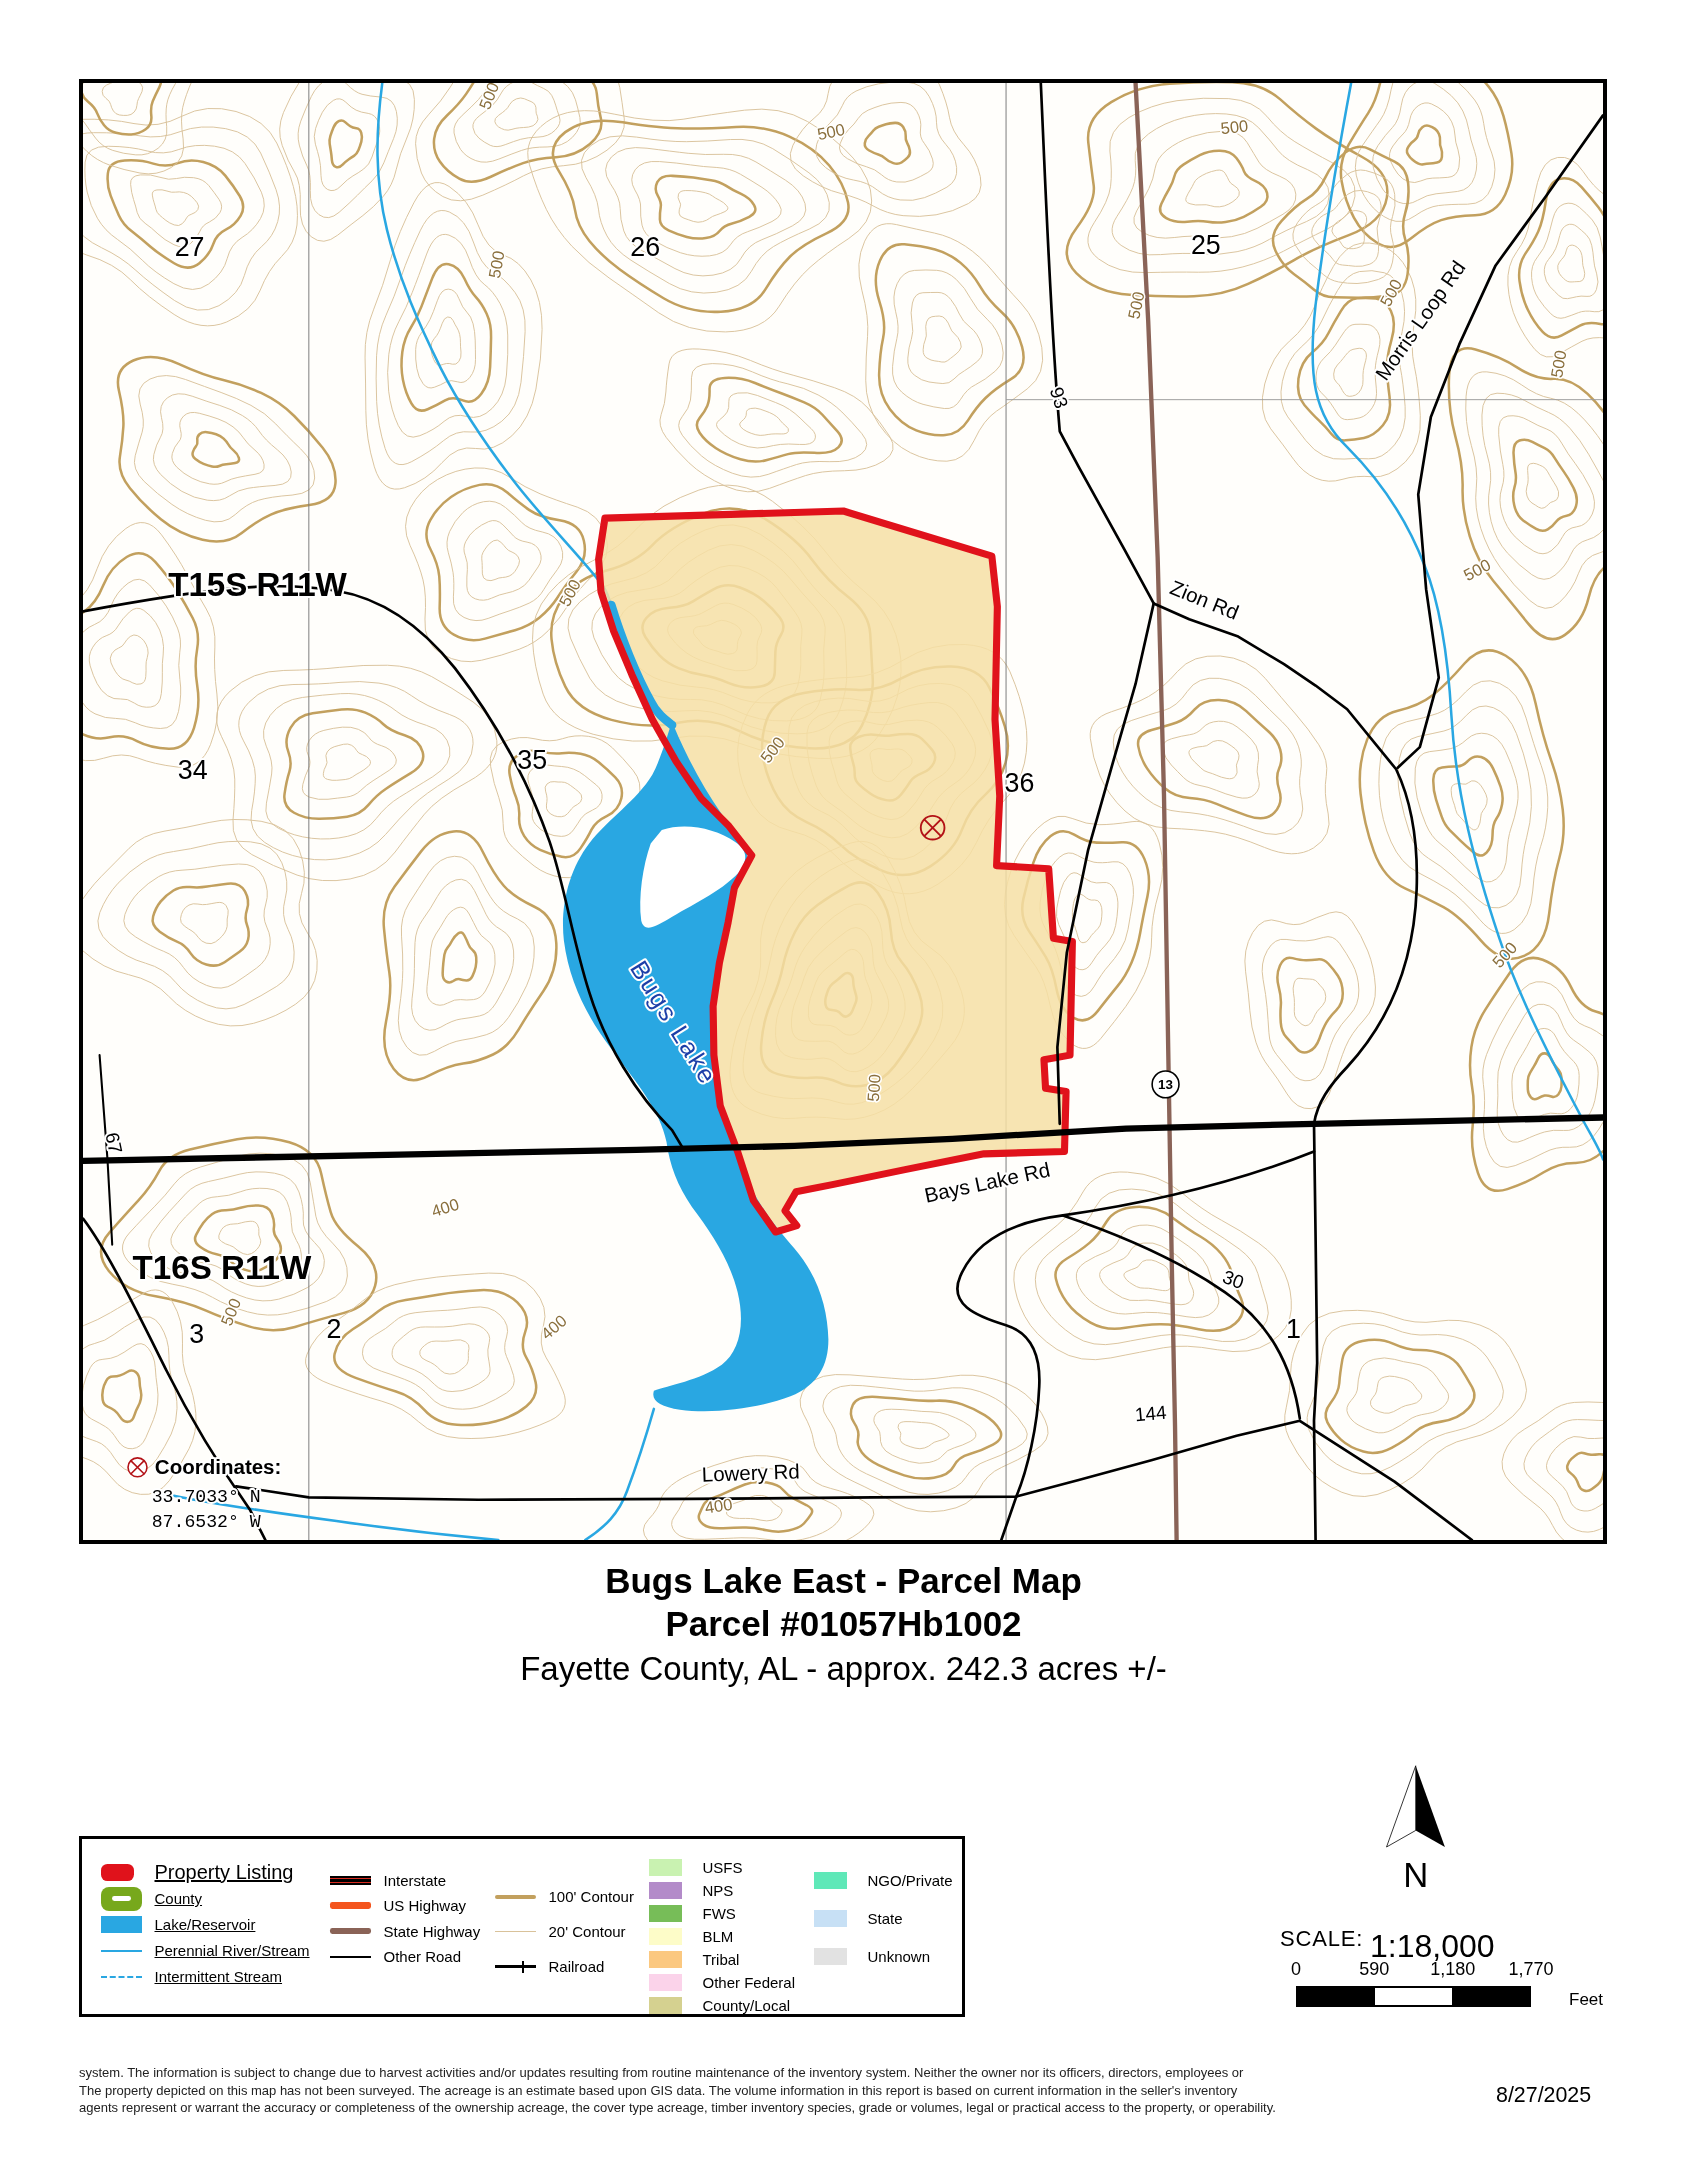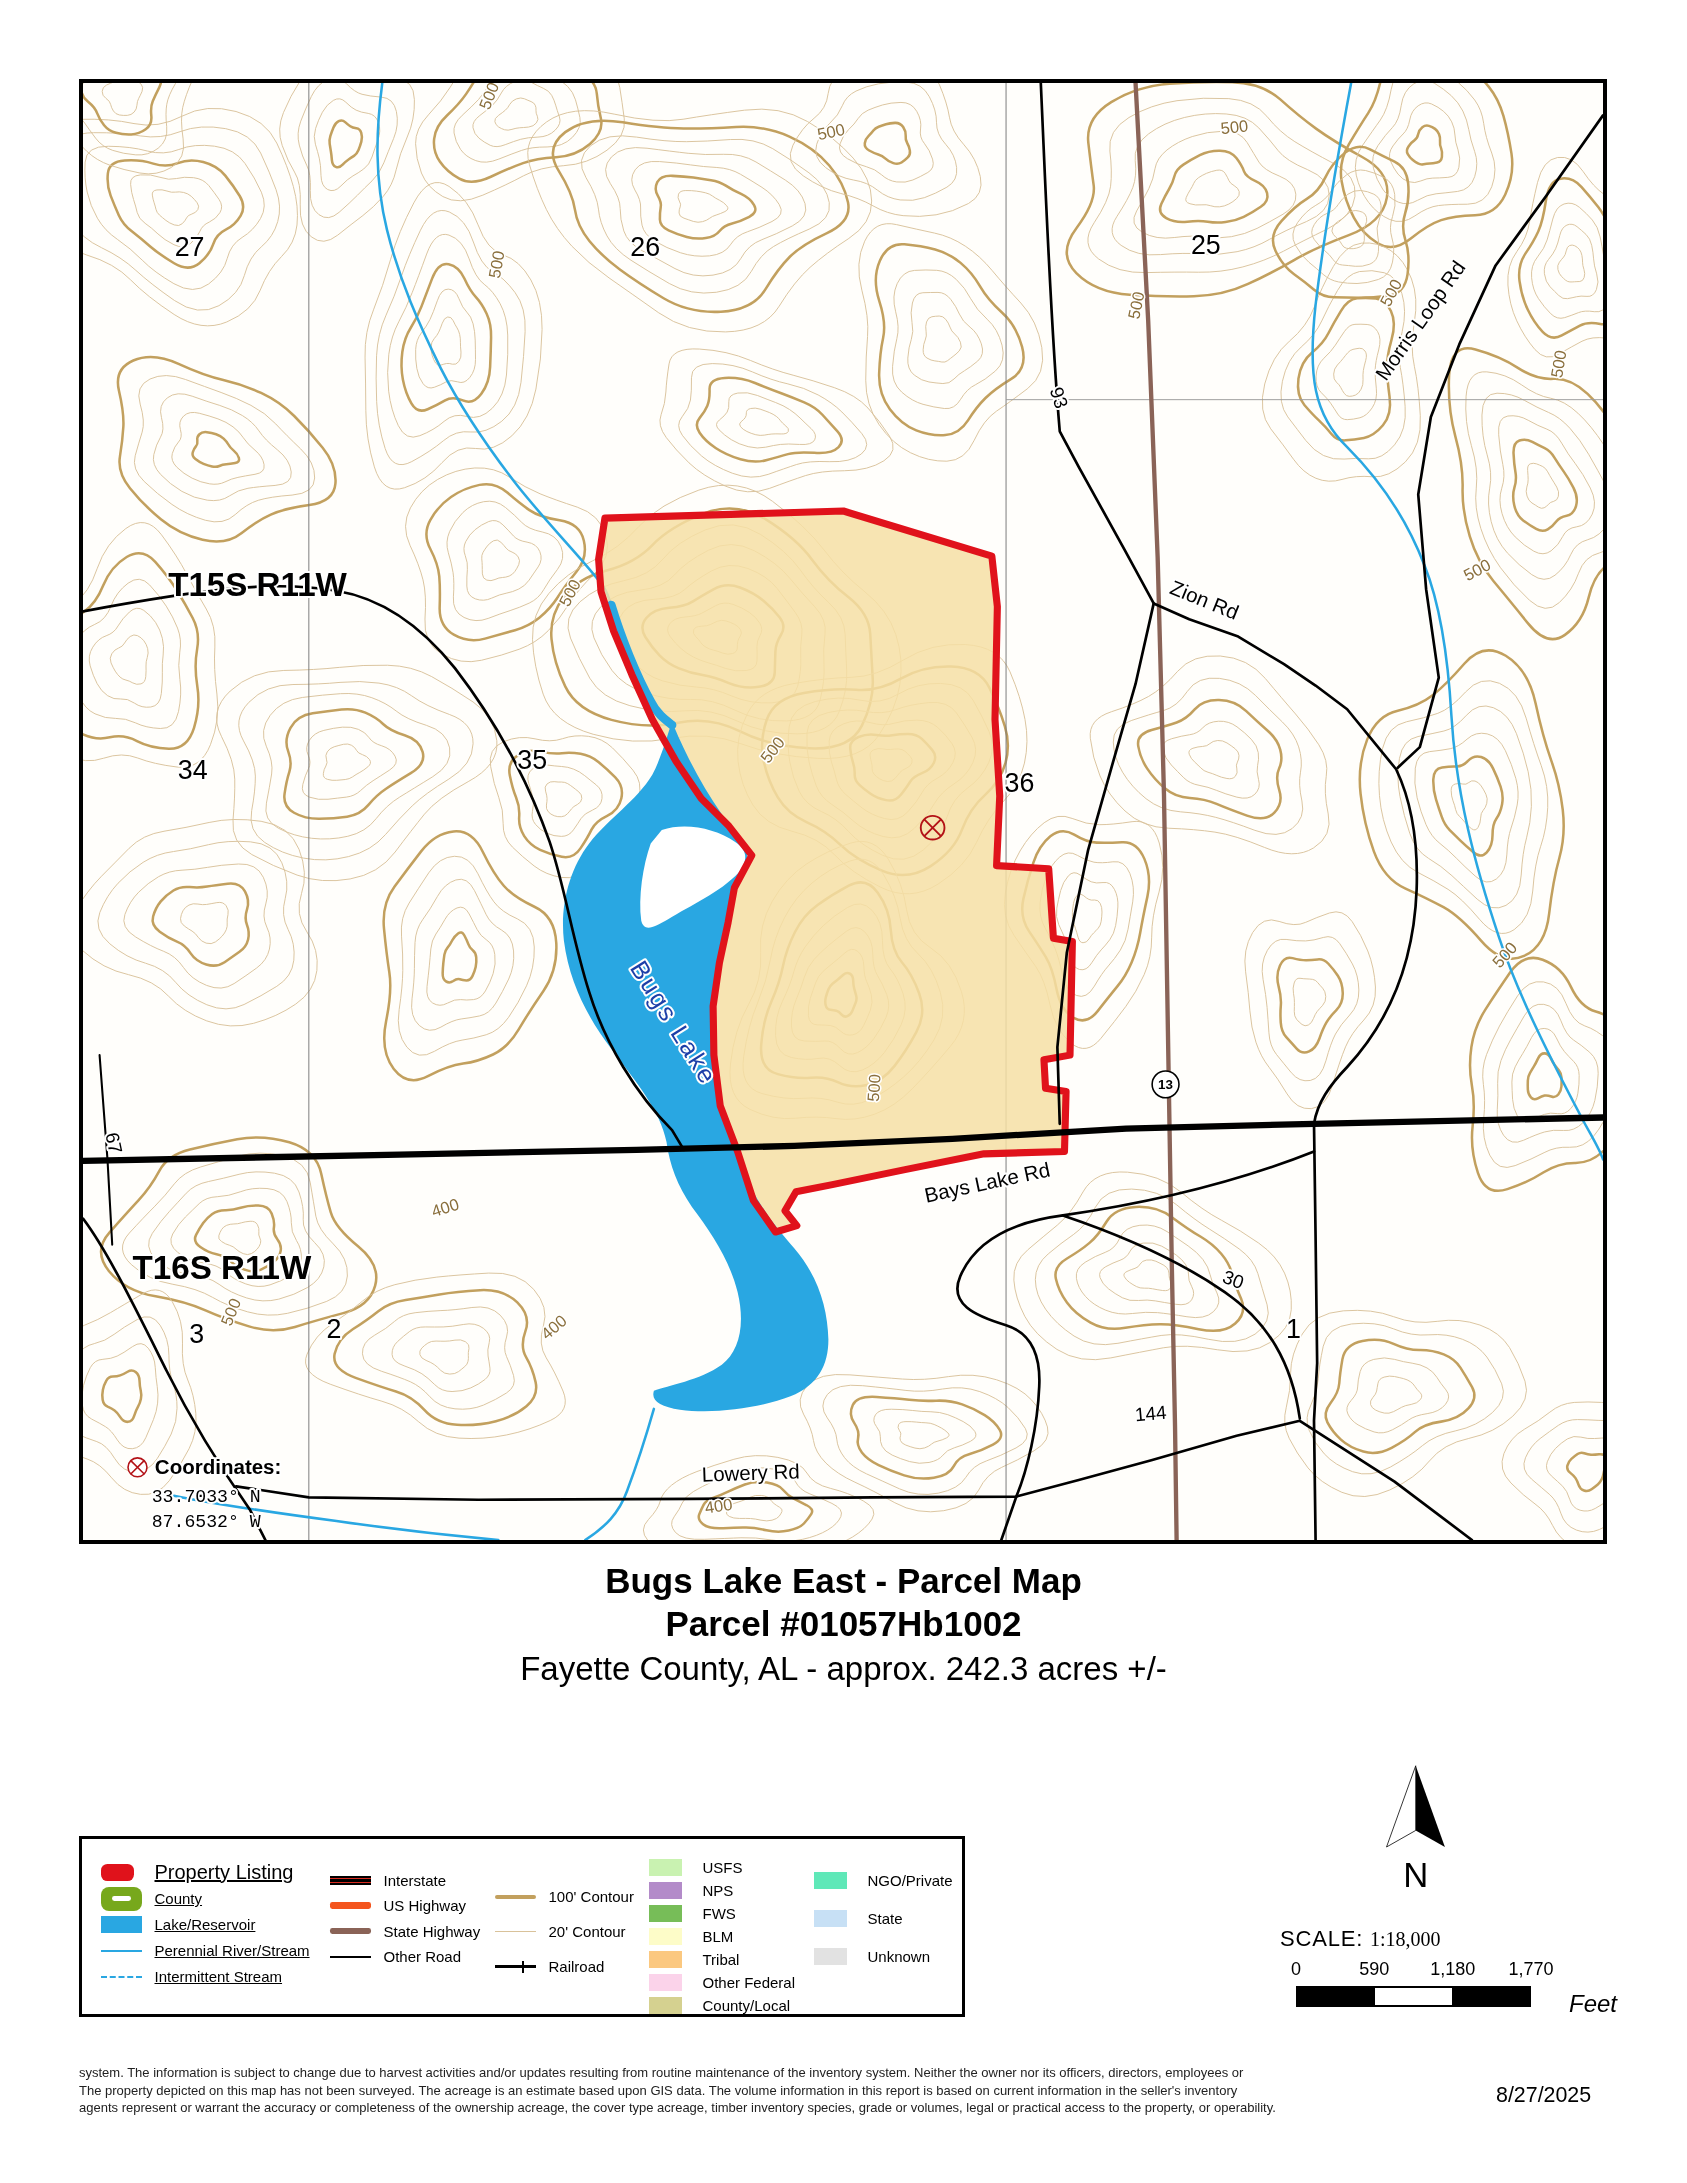--- a/index.html
+++ b/index.html
@@ -49,27 +49,27 @@
   .sw-dash{width:41px;height:0;border-top-style:dashed;border-top-width:2.4px;}
   .sw-bar{width:41px;}
   .sw-interstate{width:41px;height:8.7px;background:linear-gradient(180deg,#000 0 1.6px,#d92a1f 1.6px 3.2px,#000 3.2px 5.6px,#d92a1f 5.6px 7.1px,#000 7.1px 8.7px);}
   .sw-rail{width:41px;height:2.4px;background:#000;position:relative;}
   .sw-rail::after{content:"";position:absolute;left:27px;top:-4.8px;width:1.6px;height:12px;background:#000;}
   .sw-area{width:33px;height:17.5px;}
 
   
   .north{position:absolute;left:1381px;top:1751px;width:71px;height:151px;}
   .scale-label{position:absolute;left:1280px;top:1926px;font-size:22px;letter-spacing:0.8px;}
-  .scale-ratio{position:absolute;left:1370px;top:1928px;font-size:20px;font-family:Liberation Serif, serif;}
+  .scale-ratio{position:absolute;left:1370px;top:1928px;font-size:32px;}
   .scale-ticks{position:absolute;left:1296px;top:1959px;width:235px;height:20.6px;font-size:18px;}
   .scale-ticks span{position:absolute;transform:translateX(-50%);}
   .scale-bar{position:absolute;left:1296px;top:1986px;width:235px;height:21.4px;
              border:2.4px solid #000;box-sizing:border-box;
              background:linear-gradient(90deg,#000 0 33.4%,#fff 33.4% 66.7%,#000 66.7% 100%);}
-  .scale-feet{position:absolute;left:1569px;top:1990px;font-size:24px;font-style:italic;}
+  .scale-feet{position:absolute;left:1569px;top:1990px;font-size:17px;}
 
   
   .disclaimer{position:absolute;left:79px;top:2064px;width:1421px;font-size:13px;
               line-height:17.5px;color:#222;white-space:nowrap;}
   .gen-date{position:absolute;left:1496px;top:2083px;font-size:21.4px;}
 </style>
 </head>
 <body>
 
 <div class="page">

